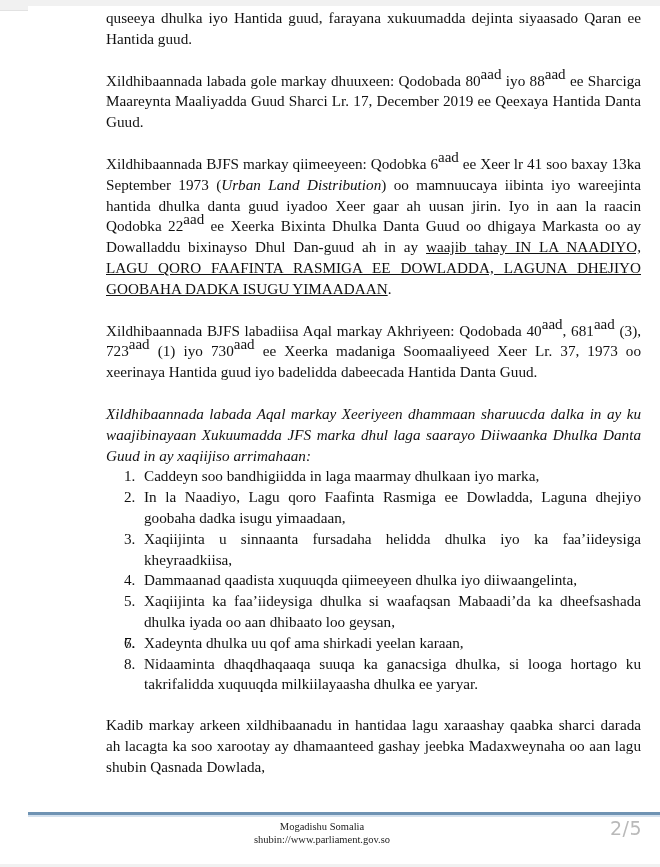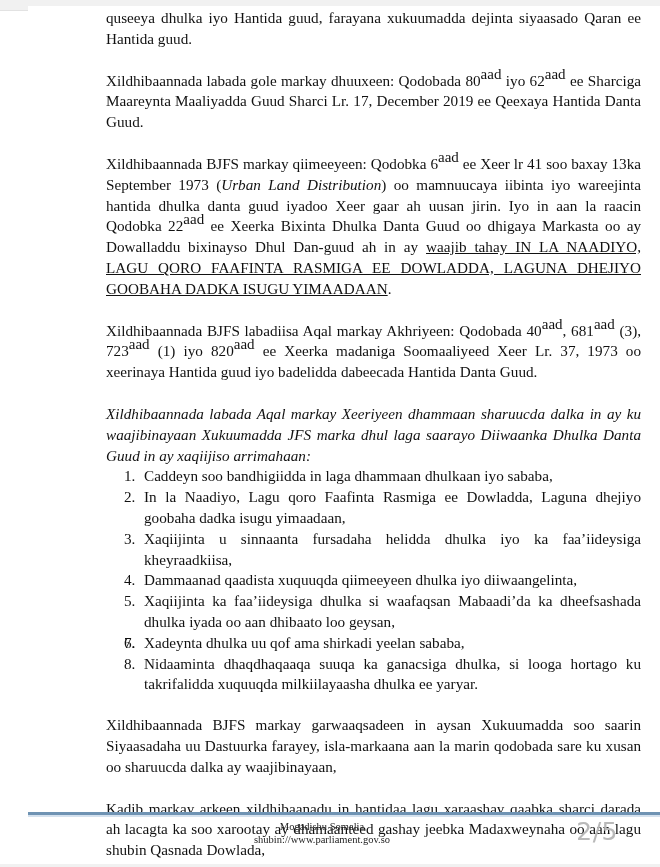--- a/index.html
+++ b/index.html
@@ -41,58 +41,57 @@
   }
   .footer-line {
     position:absolute; left:0; top:806px; width:660px; height:3px;
     background:#6f93b3; border-bottom:2px solid #d4e1ee;
   }
   .footer {
     position:absolute; left:0; top:814px; width:588px; text-align:center;
     font-size:10.5px; line-height:13px; color:#222;
   }
   .pager {
-    position:absolute; right:42px; top:817px;
-    font-family:"DejaVu Sans", sans-serif; font-size:25px; color:#b9b9b9;
+    position:absolute; right:18px; top:817px;
+    font-family:"DejaVu Sans", sans-serif; font-size:19px; color:#b9b9b9;
     letter-spacing:0.5px;
   }
   .bottom-edge {
     position:absolute; left:0; top:864px; width:660px; height:3px; background:#f1f1f1;
   }
 </style>
 </head>
 <body>
 
 <div class="topbar"></div>
 
 <div class="page">
   <div class="content">
 
     <p>quseeya dhulka iyo Hantida guud, farayana xukuumadda dejinta siyaasado Qaran ee Hantida guud.</p>
 
-    <p><span>Xildhibaannada labada gole markay dhuuxeen: Qodobada 80</span><sup>aad</sup><span> iyo 62</span><sup>aad</sup><span> ee Sharciga Maareynta Maaliyadda Guud Sharci Lr. 17, December 2019 ee Qeexaya Hantida Danta Guud.</span></p>
+    <p><span>Xildhibaannada labada gole markay dhuuxeen: Qodobada 80</span><sup>aad</sup><span> iyo 88</span><sup>aad</sup><span> ee Sharciga Maareynta Maaliyadda Guud Sharci Lr. 17, December 2019 ee Qeexaya Hantida Danta Guud.</span></p>
 
     <p><span>Xildhibaannada BJFS markay qiimeeyeen: Qodobka 6</span><sup>aad</sup><span> ee Xeer lr 41 soo baxay 13ka September 1973 (</span><i>Urban Land Distribution</i><span>) oo mamnuucaya iibinta iyo wareejinta hantida dhulka danta guud iyadoo Xeer gaar ah uusan jirin. Iyo in aan la raacin Qodobka 22</span><sup>aad</sup><span> ee Xeerka Bixinta Dhulka Danta Guud oo dhigaya Markasta oo ay Dowalladdu bixinayso Dhul Dan-guud ah in ay </span><span class="u">waajib tahay IN LA NAADIYO, LAGU QORO FAAFINTA RASMIGA EE DOWLADDA, LAGUNA DHEJIYO GOOBAHA DADKA ISUGU YIMAADAAN</span><span>.</span></p>
 
-    <p><span>Xildhibaannada BJFS labadiisa Aqal markay Akhriyeen: Qodobada 40</span><sup>aad</sup><span>, 681</span><sup>aad</sup><span> (3), 723</span><sup>aad</sup><span> (1) iyo 820</span><sup>aad</sup><span> ee Xeerka madaniga Soomaaliyeed Xeer Lr. 37, 1973 oo xeerinaya Hantida guud iyo badelidda dabeecada Hantida Danta Guud.</span></p>
+    <p><span>Xildhibaannada BJFS labadiisa Aqal markay Akhriyeen: Qodobada 40</span><sup>aad</sup><span>, 681</span><sup>aad</sup><span> (3), 723</span><sup>aad</sup><span> (1) iyo 730</span><sup>aad</sup><span> ee Xeerka madaniga Soomaaliyeed Xeer Lr. 37, 1973 oo xeerinaya Hantida guud iyo badelidda dabeecada Hantida Danta Guud.</span></p>
 
     <p class="tight">Xildhibaannada labada Aqal markay Xeeriyeen dhammaan sharuucda dalka in ay ku waajibinayaan Xukuumadda JFS marka dhul laga saarayo Diiwaanka Dhulka Danta Guud in ay xaqiijiso arrimahaan:</p>
 
     <ol class="items">
-      <li><span class="num">1.</span><span>Caddeyn soo bandhigiidda in laga dhammaan dhulkaan iyo sababa,</span></li>
+      <li><span class="num">1.</span><span>Caddeyn soo bandhigiidda in laga maarmay dhulkaan iyo marka,</span></li>
       <li><span class="num">2.</span><span>In la Naadiyo, Lagu qoro Faafinta Rasmiga ee Dowladda, Laguna dhejiyo goobaha dadka isugu yimaadaan,</span></li>
       <li><span class="num">3.</span><span>Xaqiijinta u sinnaanta fursadaha helidda dhulka iyo ka faa’iideysiga kheyraadkiisa,</span></li>
       <li><span class="num">4.</span><span>Dammaanad qaadista xuquuqda qiimeeyeen dhulka iyo diiwaangelinta,</span></li>
       <li><span class="num">5.</span><span>Xaqiijinta ka faa’iideysiga dhulka si waafaqsan Mabaadi’da ka dheefsashada dhulka iyada oo aan dhibaato loo geysan,</span></li>
       <li><span class="num">6.</span></li>
-      <li><span class="num">7.</span><span>Xadeynta dhulka uu qof ama shirkadi yeelan sababa,</span></li>
+      <li><span class="num">7.</span><span>Xadeynta dhulka uu qof ama shirkadi yeelan karaan,</span></li>
       <li><span class="num">8.</span><span>Nidaaminta dhaqdhaqaaqa suuqa ka ganacsiga dhulka, si looga hortago ku takrifalidda xuquuqda milkiilayaasha dhulka ee yaryar.</span></li>
     </ol>
 
-    <p>Xildhibaannada BJFS markay garwaaqsadeen in aysan Xukuumadda soo saarin Siyaasadaha uu Dastuurka farayey, isla-markaana aan la marin qodobada sare ku xusan oo sharuucda dalka ay waajibinayaan,</p>
     <p>Kadib markay arkeen xildhibaanadu in hantidaa lagu xaraashay qaabka sharci darada ah lacagta ka soo xarootay ay dhamaanteed gashay jeebka Madaxweynaha oo aan lagu shubin Qasnada Dowlada,</p>
 
   </div>
 
   <div class="footer-line"></div>
   <div class="footer">
     <div>Mogadishu Somalia</div>
     <div>shubin://www.parliament.gov.so</div>
   </div>
 </div>

